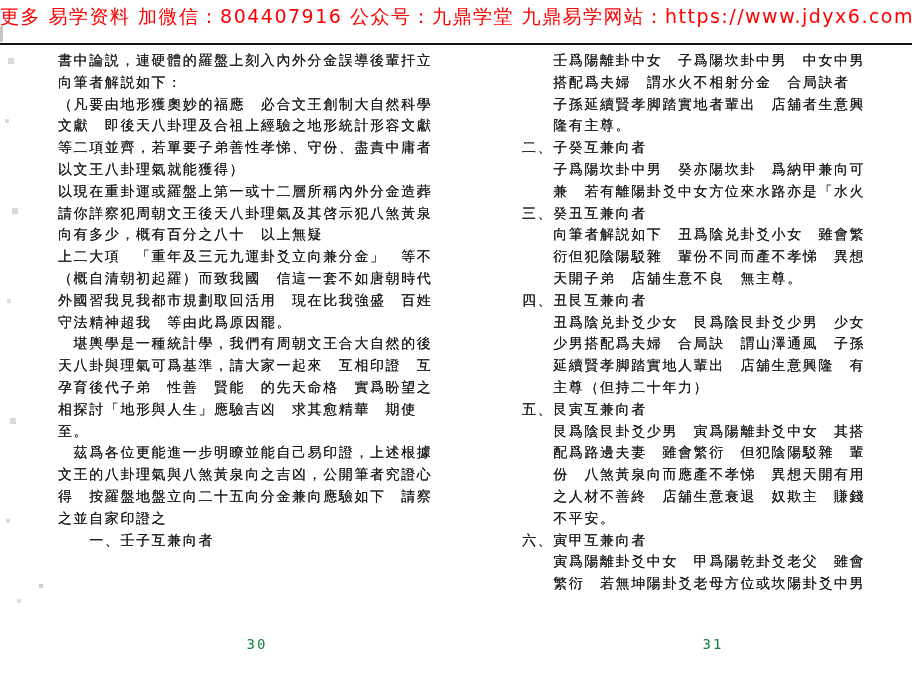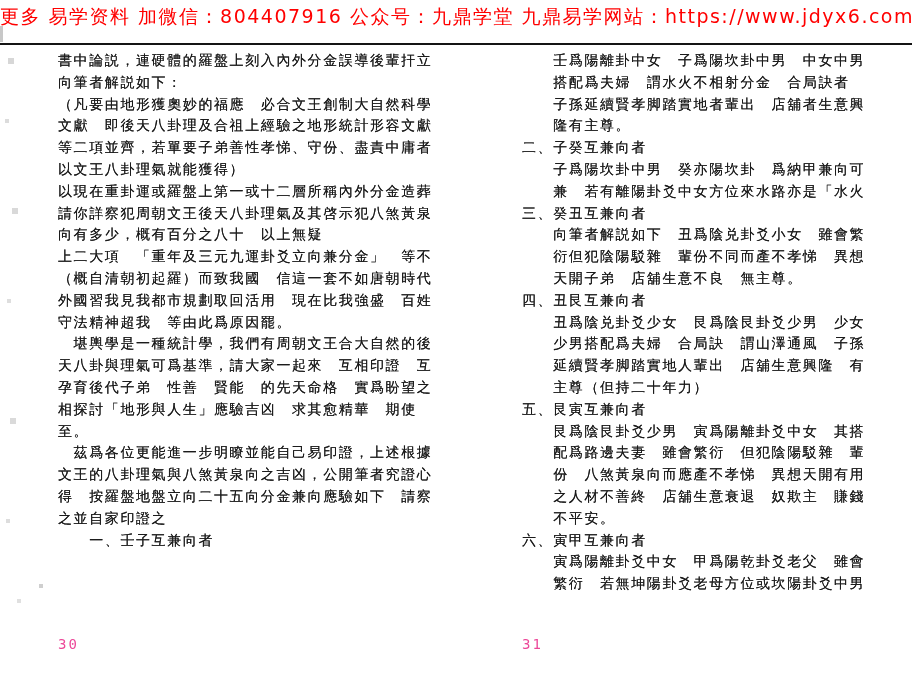--- a/index.html
+++ b/index.html
@@ -36,23 +36,24 @@
     line-height: 21.8px;
     letter-spacing: 1.6px;
     white-space: pre;
     color: #1b1b1b;
     text-shadow: 0 0 0.4px #333;
   }
   .page-number {
     position: absolute;
     top: 585px;
     width: 100%;
+    text-align: center;
     font-size: 14px;
     letter-spacing: 2px;
-    color: #ec4899;
+    color: #15803d;
     font-family: "DejaVu Sans Mono", "Liberation Mono", monospace;
   }
   .page-left .page-number { top: 586px; }
   .page-right .page-number { top: 586px; }
   
   .scan-noise {
     position: absolute;
     top: 0; left: 0;
     width: 2px; height: 2px;
     background: transparent;

